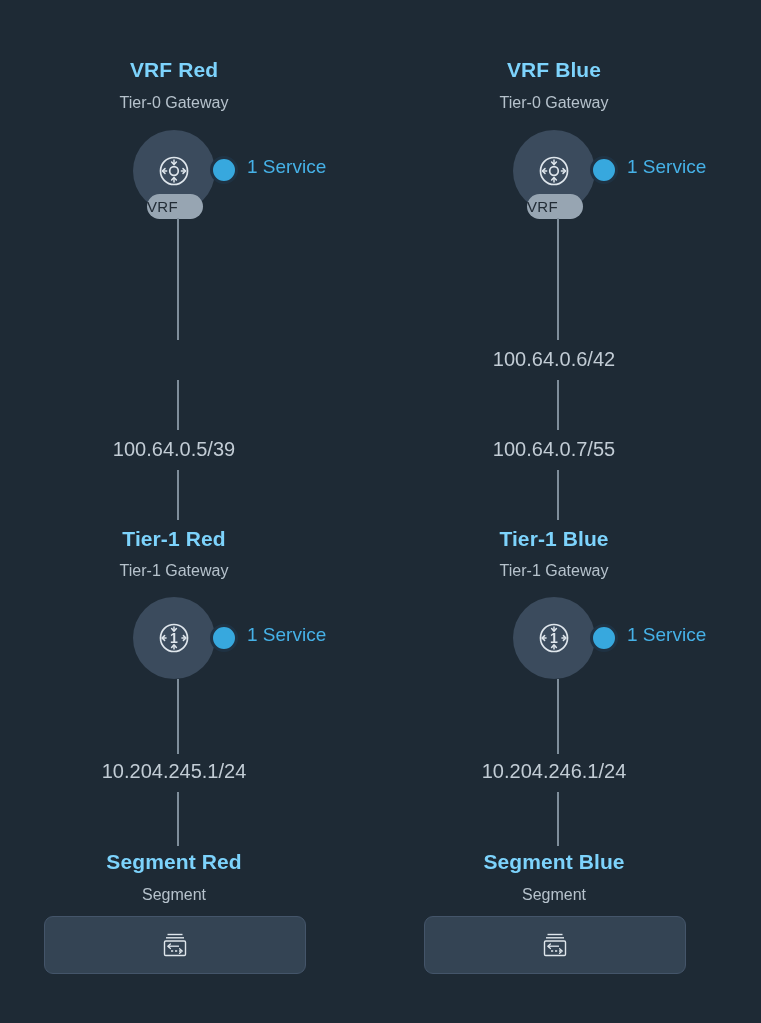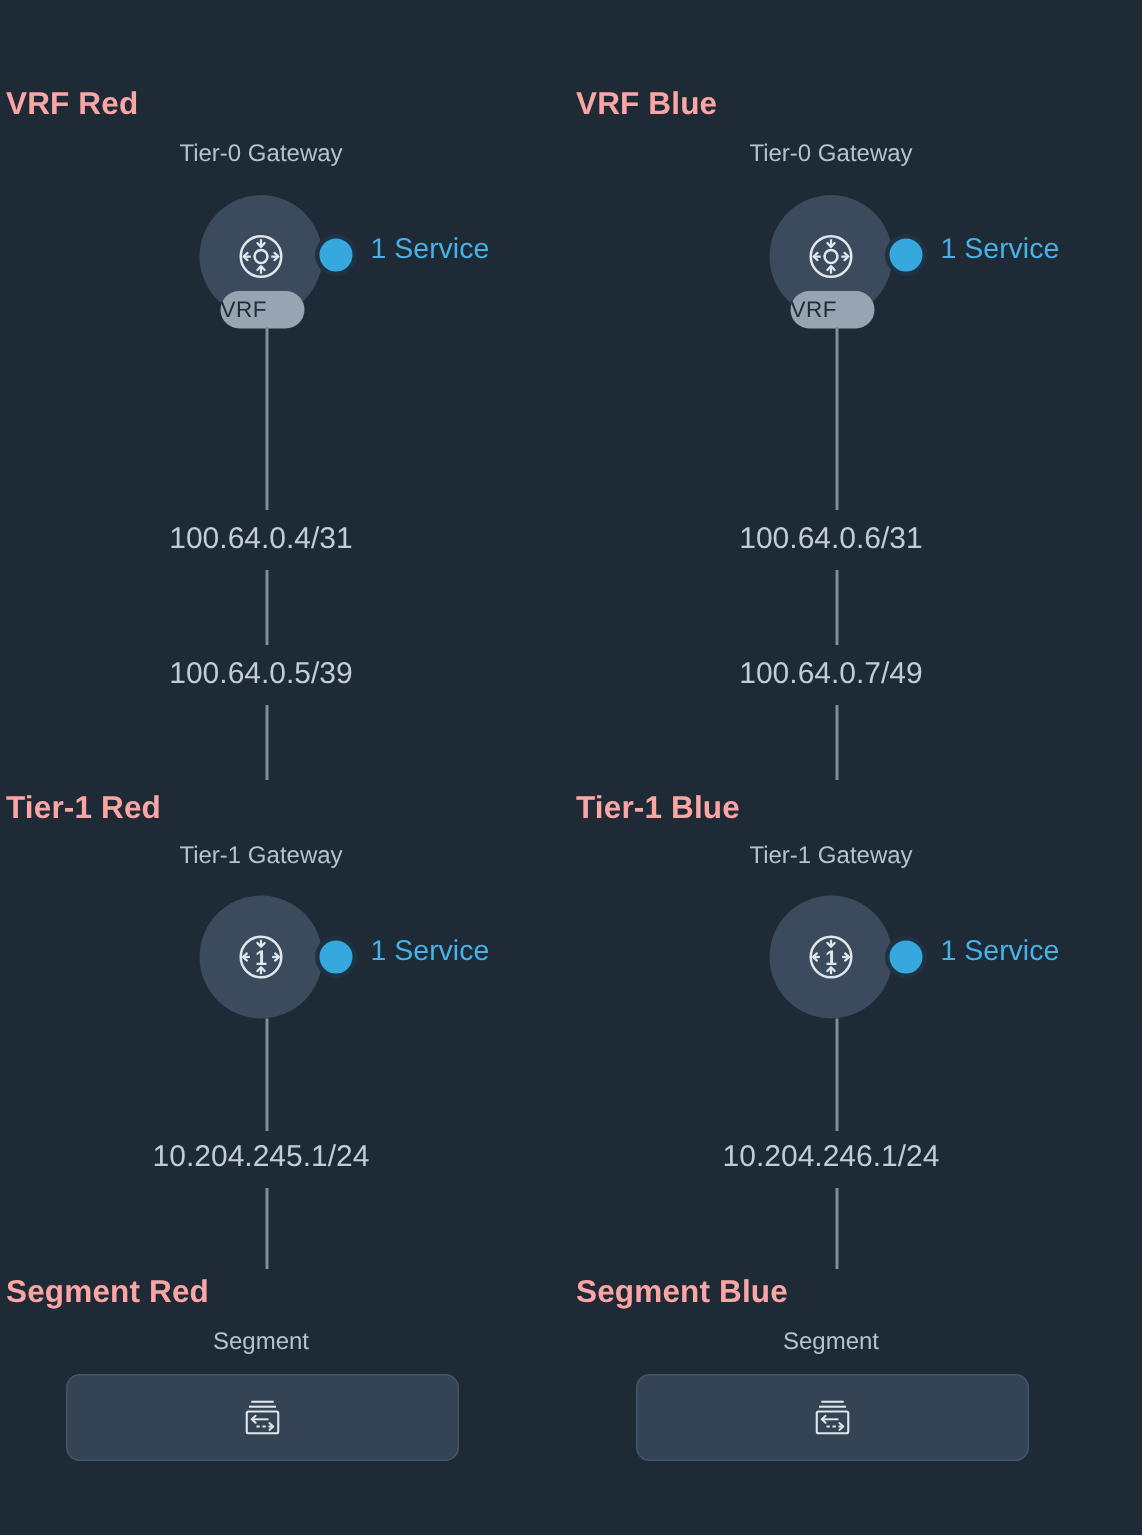--- a/index.html
+++ b/index.html
@@ -29,24 +29,24 @@
     height: 1023px;
   }
   .column.col-red  { left: 4px; }
   .column.col-blue { left: 384px; }
 
   
   .node-title {
     position: absolute;
     left: 0;
     width: 340px;
-    text-align: left;
+    text-align: center;
     font-size: 21px;
     font-weight: bold;
-    color: #fca5a5;
+    color: #7dd3fc;
     letter-spacing: 0.1px;
     white-space: nowrap;
   }
   .node-subtitle {
     position: absolute;
     left: 0;
     width: 340px;
     text-align: center;
     font-size: 16px;
     font-weight: normal;
@@ -182,21 +182,20 @@
 
     <div class="service-badge" style="left:206px; top:156px;">
       <span class="service-dot"></span>
       <span class="service-label">1 Service</span>
     </div>
 
     <div class="connector" style="top:218px; height:122px;"></div>
     <div class="connector" style="top:380px; height:50px;"></div>
     <div class="connector" style="top:470px; height:50px;"></div>
 
-    <div class="ip-label" style="top:348px;">100.64.0.4/31</div>
     <div class="ip-label" style="top:438px;">100.64.0.5/39</div>
 
     <div class="node-title" style="top:527px;">Tier-1 Red</div>
     <div class="node-subtitle" style="top:562px;">Tier-1 Gateway</div>
 
     <div class="node-circle" style="top:597px;">
       <svg class="node-icon" viewBox="0 0 40 40">
         <circle cx="20" cy="20" r="13.5" fill="none" stroke="#dfe6ec" stroke-width="1.7"></circle>
         <text x="20" y="25.4" font-family="'Liberation Sans', sans-serif" font-size="14" font-weight="bold" fill="#dfe6ec" text-anchor="middle">1</text>
         <line x1="20" y1="8.5" x2="20" y2="12.6" stroke="#dfe6ec" stroke-width="1.5"></line>
@@ -260,22 +259,22 @@
 
     <div class="service-badge" style="left:206px; top:156px;">
       <span class="service-dot"></span>
       <span class="service-label">1 Service</span>
     </div>
 
     <div class="connector" style="top:218px; height:122px;"></div>
     <div class="connector" style="top:380px; height:50px;"></div>
     <div class="connector" style="top:470px; height:50px;"></div>
 
-    <div class="ip-label" style="top:348px;">100.64.0.6/31</div>
-    <div class="ip-label" style="top:438px;">100.64.0.7/49</div>
+    <div class="ip-label" style="top:348px;">100.64.0.6/42</div>
+    <div class="ip-label" style="top:438px;">100.64.0.7/55</div>
 
     <div class="node-title" style="top:527px;">Tier-1 Blue</div>
     <div class="node-subtitle" style="top:562px;">Tier-1 Gateway</div>
 
     <div class="node-circle" style="top:597px;">
       <svg class="node-icon" viewBox="0 0 40 40">
         <circle cx="20" cy="20" r="13.5" fill="none" stroke="#dfe6ec" stroke-width="1.7"></circle>
         <text x="20" y="25.4" font-family="'Liberation Sans', sans-serif" font-size="14" font-weight="bold" fill="#dfe6ec" text-anchor="middle">1</text>
         <line x1="20" y1="8.5" x2="20" y2="12.6" stroke="#dfe6ec" stroke-width="1.5"></line>
         <path d="M17.6 10.6 L20 13.2 L22.4 10.6" fill="none" stroke="#dfe6ec" stroke-width="1.5" stroke-linecap="round" stroke-linejoin="round"></path>

